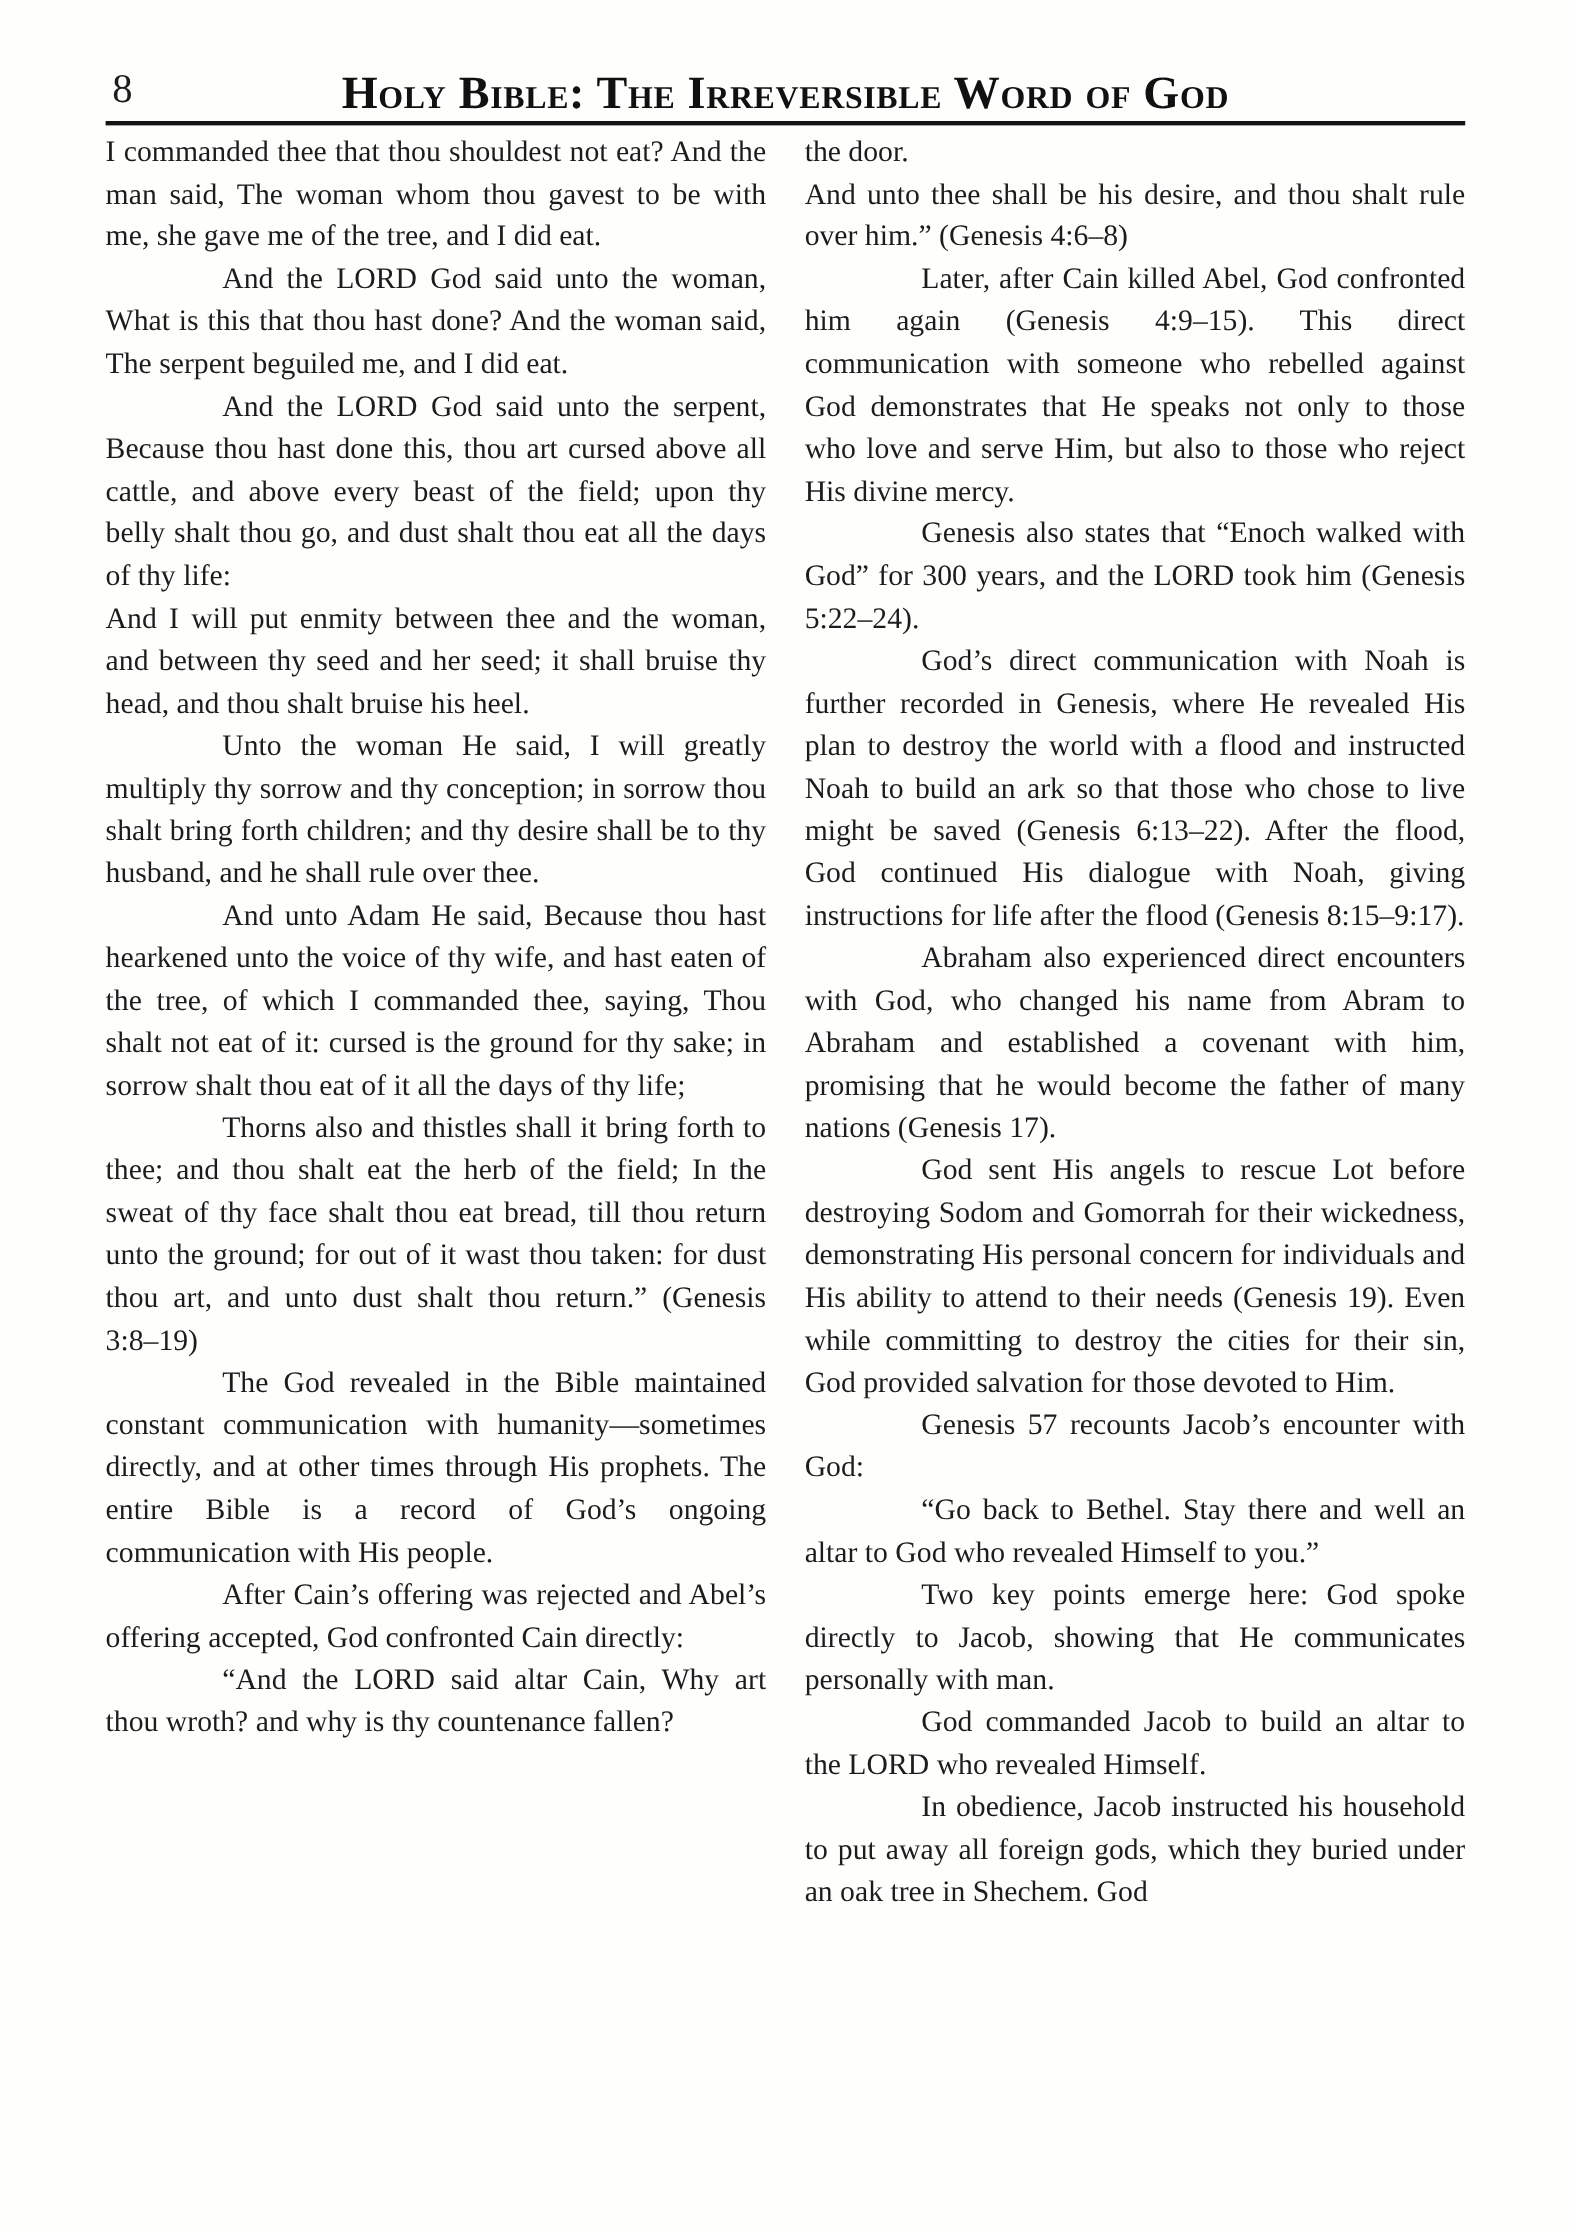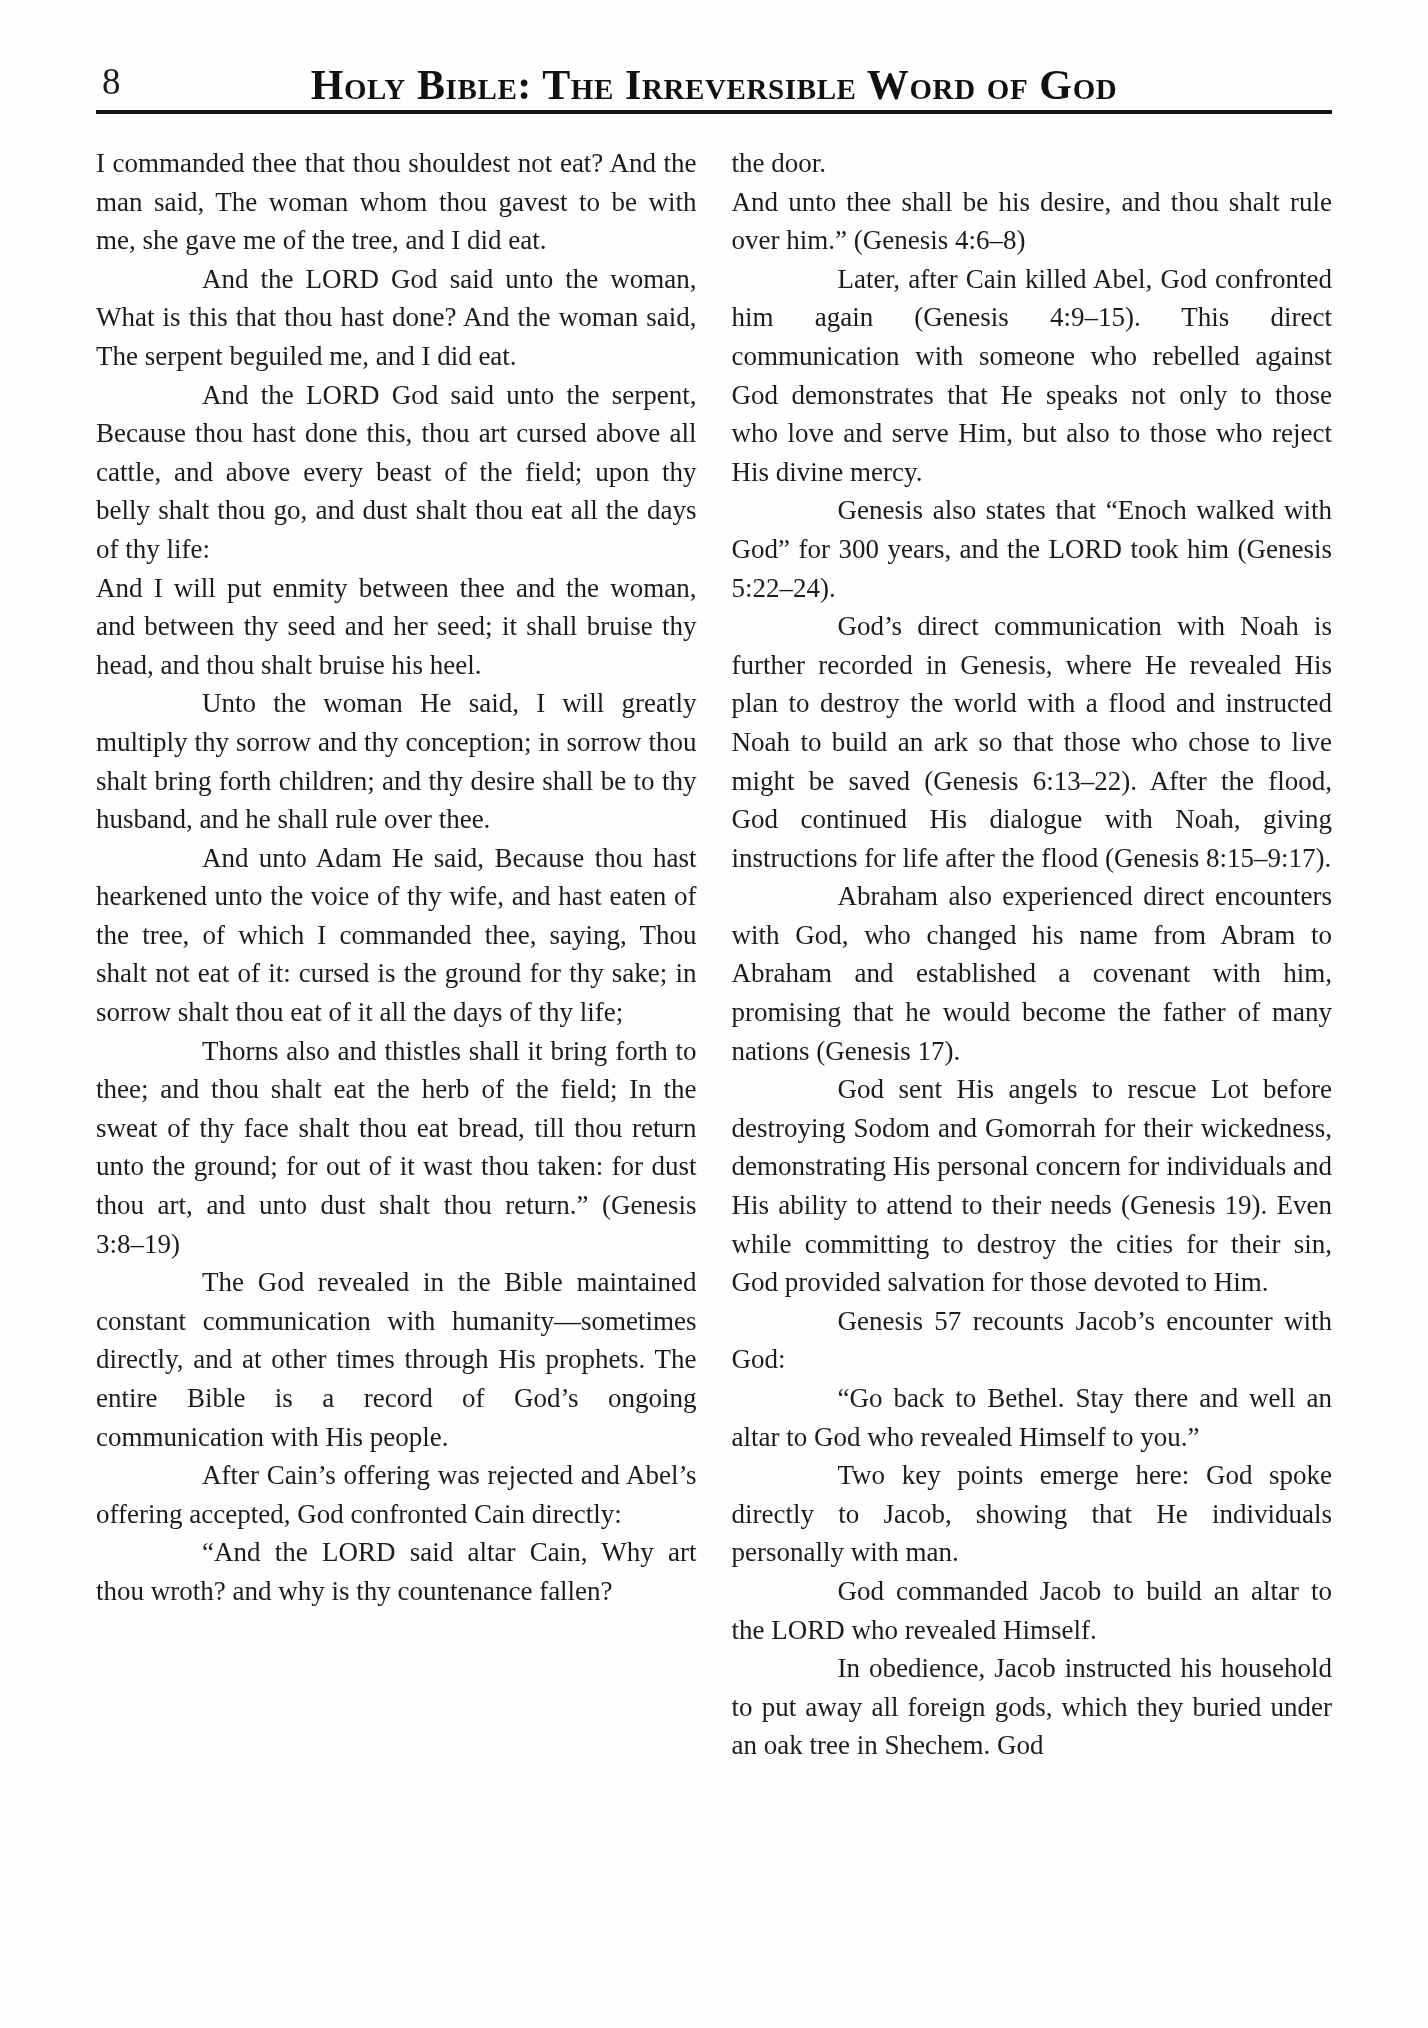--- a/index.html
+++ b/index.html
@@ -43,21 +43,21 @@
     padding-top: 16px;
   }
   .header-rule {
     border: none;
     border-top: 4px solid #141414;
     margin: 10px 0 0 0;
   }
   .columns {
     display: flex;
     gap: 35px;
-    margin-top: 30px;
+    margin-top: 4px;
   }
   .column {
     flex: 1 1 0;
     font-size: 27px;
     line-height: 38.6px;
     text-align: justify;
     text-justify: inter-word;
     hyphens: none;
   }
   p.para {
@@ -93,18 +93,18 @@
     <div class="column">
         <p class="para">the door.</p>
         <p class="para">And unto thee shall be his desire, and thou shalt rule over him.” (Genesis 4:6–8)</p>
         <p class="para indent">Later, after Cain killed Abel, God confronted him again (Genesis 4:9–15). This direct communication with someone who rebelled against God demonstrates that He speaks not only to those who love and serve Him, but also to those who reject His divine mercy.</p>
         <p class="para indent">Genesis also states that “Enoch walked with God” for 300 years, and the LORD took him (Genesis 5:22–24).</p>
         <p class="para indent">God’s direct communication with Noah is further recorded in Genesis, where He revealed His plan to destroy the world with a flood and instructed Noah to build an ark so that those who chose to live might be saved (Genesis 6:13–22). After the flood, God continued His dialogue with Noah, giving instructions for life after the flood (Genesis 8:15–9:17).</p>
         <p class="para indent">Abraham also experienced direct encounters with God, who changed his name from Abram to Abraham and established a covenant with him, promising that he would become the father of many nations (Genesis 17).</p>
         <p class="para indent">God sent His angels to rescue Lot before destroying Sodom and Gomorrah for their wickedness, demonstrating His personal concern for individuals and His ability to attend to their needs (Genesis 19). Even while committing to destroy the cities for their sin, God provided salvation for those devoted to Him.</p>
         <p class="para indent">Genesis 57 recounts Jacob’s encounter with God:</p>
         <p class="para indent">“Go back to Bethel. Stay there and well an altar to God who revealed Himself to you.”</p>
-        <p class="para indent">Two key points emerge here: God spoke directly to Jacob, showing that He individuals personally with man.</p>
+        <p class="para indent">Two key points emerge here: God spoke directly to Jacob, showing that He communicates personally with man.</p>
         <p class="para indent">God commanded Jacob to build an altar to the LORD who revealed Himself.</p>
         <p class="para indent">In obedience, Jacob instructed his household to put away all foreign gods, which they buried under an oak tree in Shechem. God</p>
       </div>
   </main>
 </div>
 
 </body></html>

